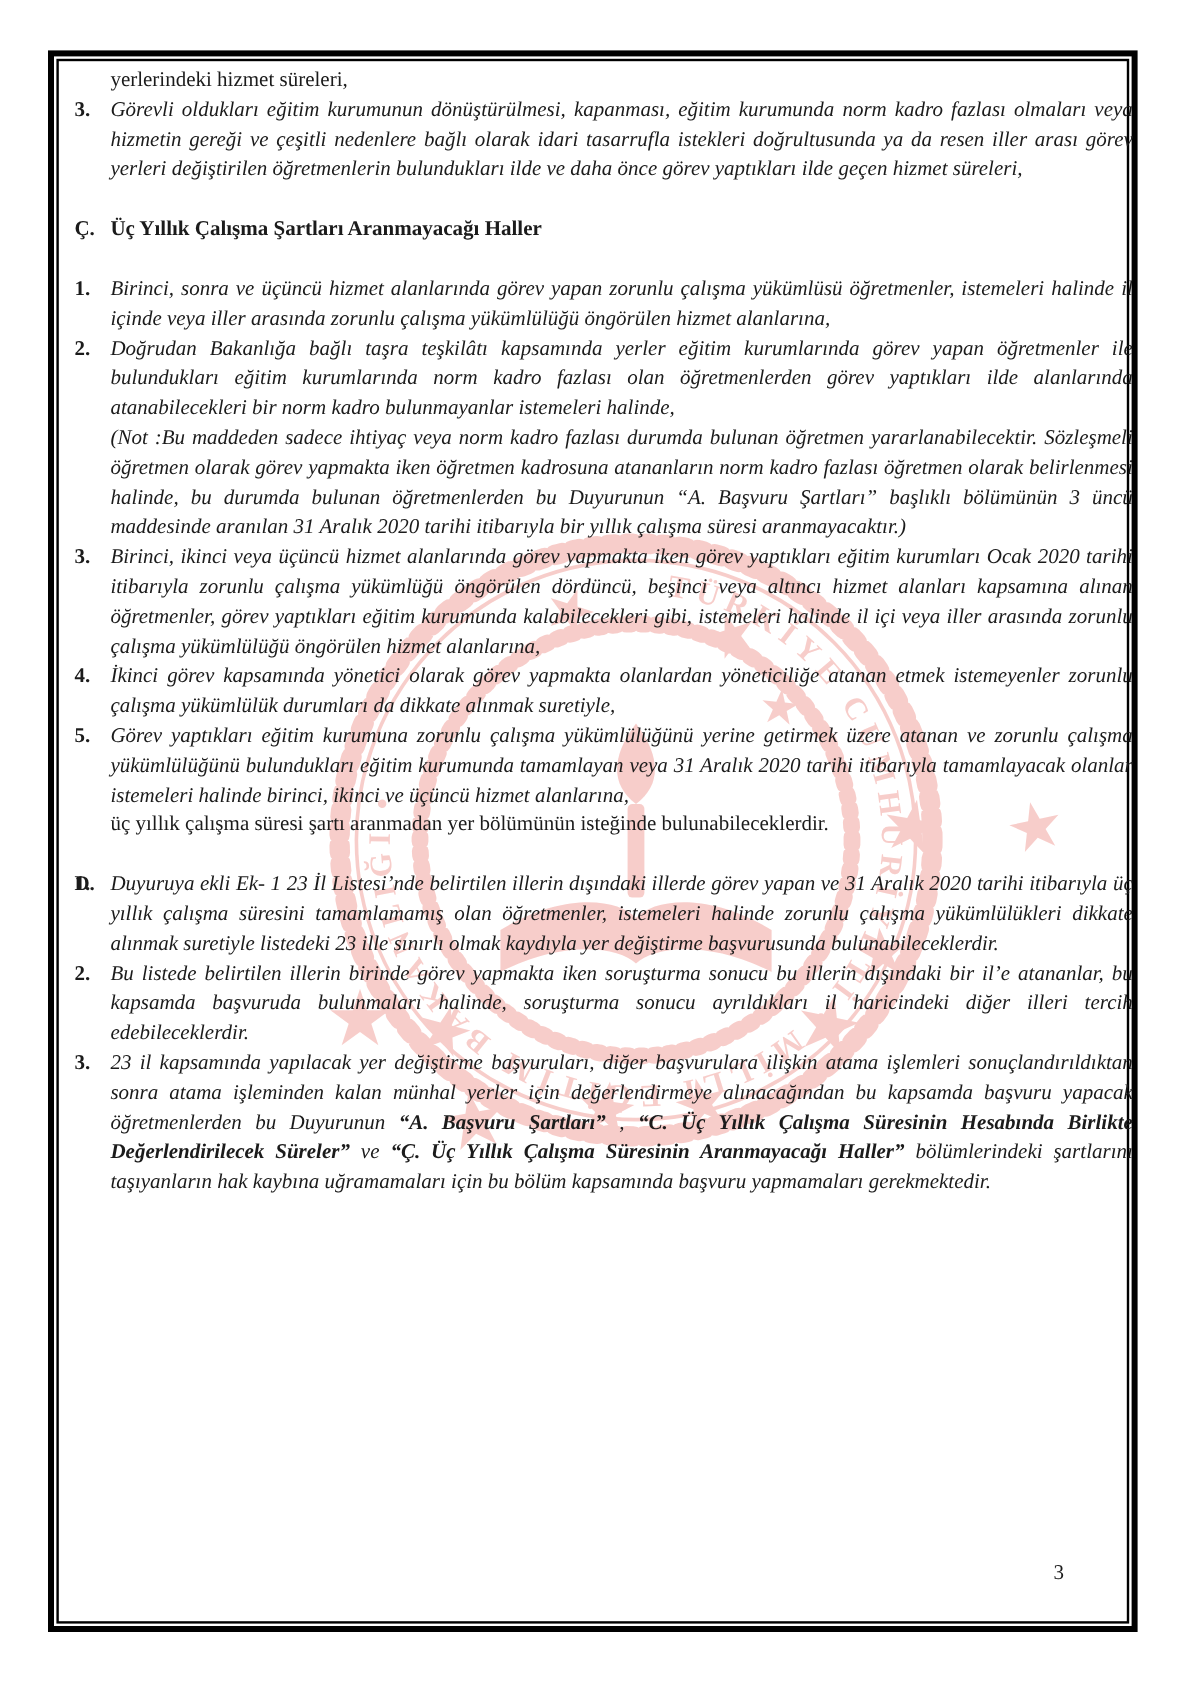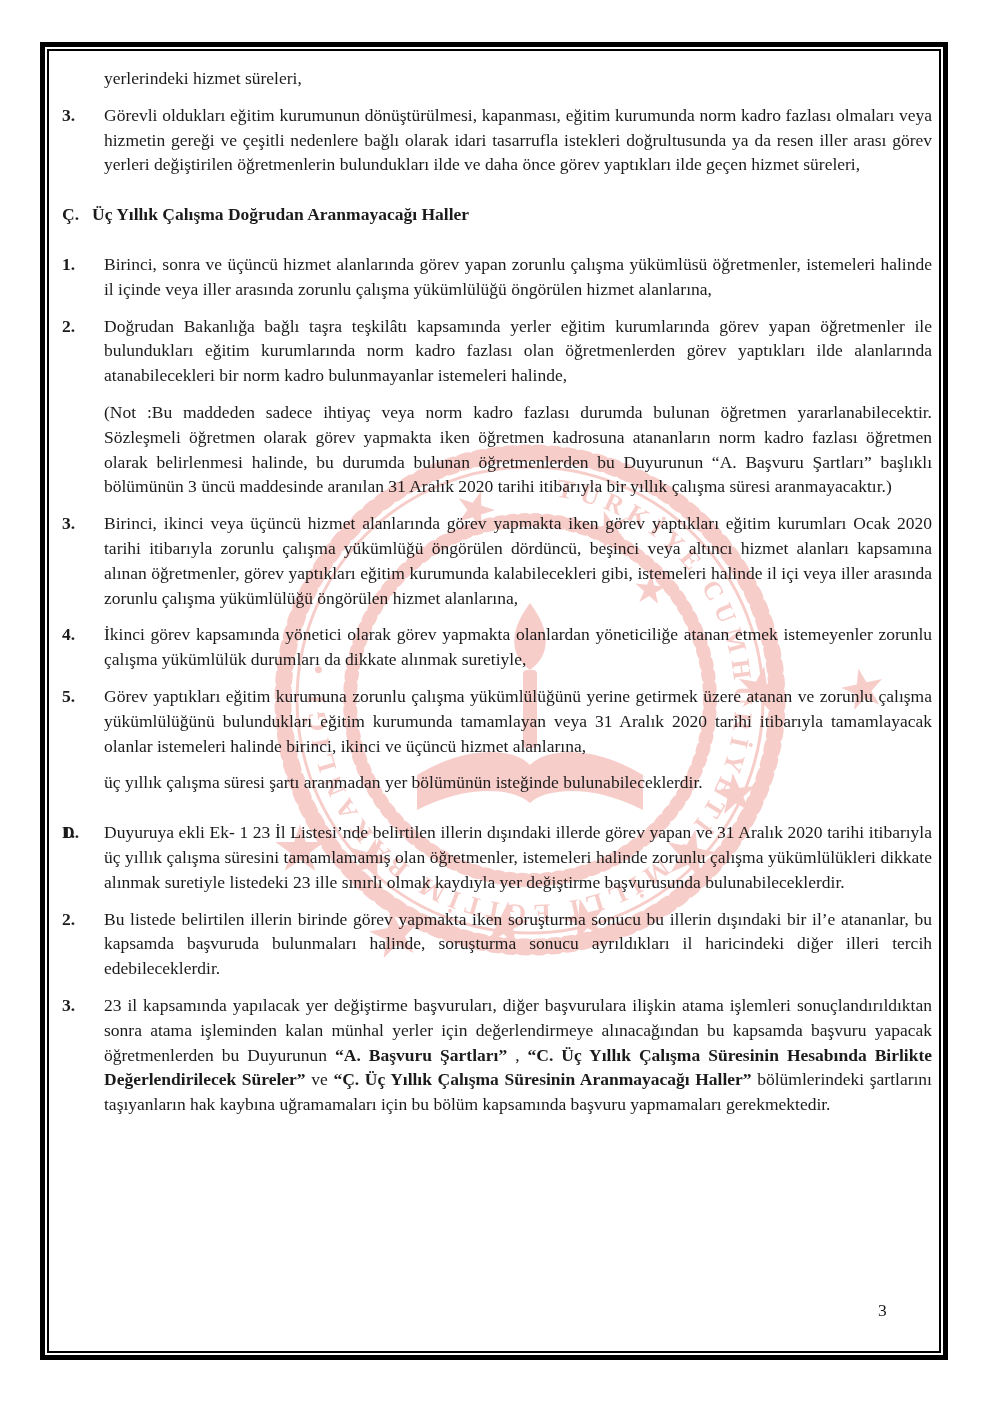--- a/index.html
+++ b/index.html
@@ -31,28 +31,28 @@
     border:2px solid #000;
   }
   .content{
     position:absolute;
     inset:0;
     padding:54px 56px 20px 62px;
     box-sizing:border-box;
     font-size:17.5px;
     line-height:24.8px;
   }
-  p{margin:12px;}
+  p{margin:0;}
   .indented{padding-left:30px;}
   .item{position:relative;padding-left:30px;}
   .marker{
     position:absolute;left:0;top:0;
     font-weight:bold;
   }
-  .just{text-align:justify;text-justify:inter-word;}
+  .just{text-align:justify;text-justify:inter-word;font-style:italic;}
   .heading{
     position:relative;padding-left:30px;
     font-weight:bold;
     margin:25px 0;
   }
   .heading .marker{font-weight:bold;}
   b{font-weight:bold;}
   .page-number{
     position:absolute;
     left:878px;top:1300px;
@@ -108,21 +108,21 @@
 
   <p class="indented">yerlerindeki hizmet süreleri,</p>
 
   <div class="item">
     <span class="marker">3.</span>
     <p class="just">Görevli oldukları eğitim kurumunun dönüştürülmesi, kapanması, eğitim kurumunda norm kadro fazlası olmaları veya hizmetin gereği ve çeşitli nedenlere bağlı olarak idari tasarrufla istekleri doğrultusunda ya da resen iller arası görev yerleri değiştirilen öğretmenlerin bulundukları ilde ve daha önce görev yaptıkları ilde geçen hizmet süreleri,</p>
   </div>
 
   <div class="heading">
     <span class="marker">Ç.</span>
-    <span>Üç Yıllık Çalışma Doğrudan Aranmayacağı Haller</span>
+    <span>Üç Yıllık Çalışma Şartları Aranmayacağı Haller</span>
   </div>
 
   <div class="item">
     <span class="marker">1.</span>
     <p class="just">Birinci, sonra ve üçüncü hizmet alanlarında görev yapan zorunlu çalışma yükümlüsü öğretmenler, istemeleri halinde il içinde veya iller arasında zorunlu çalışma yükümlülüğü öngörülen hizmet alanlarına,</p>
   </div>
 
   <div class="item">
     <span class="marker">2.</span>
     <p class="just">Doğrudan Bakanlığa bağlı taşra teşkilâtı kapsamında yerler eğitim kurumlarında görev yapan öğretmenler ile bulundukları eğitim kurumlarında norm kadro fazlası olan öğretmenlerden görev yaptıkları ilde alanlarında atanabilecekleri bir norm kadro bulunmayanlar istemeleri halinde,</p>

